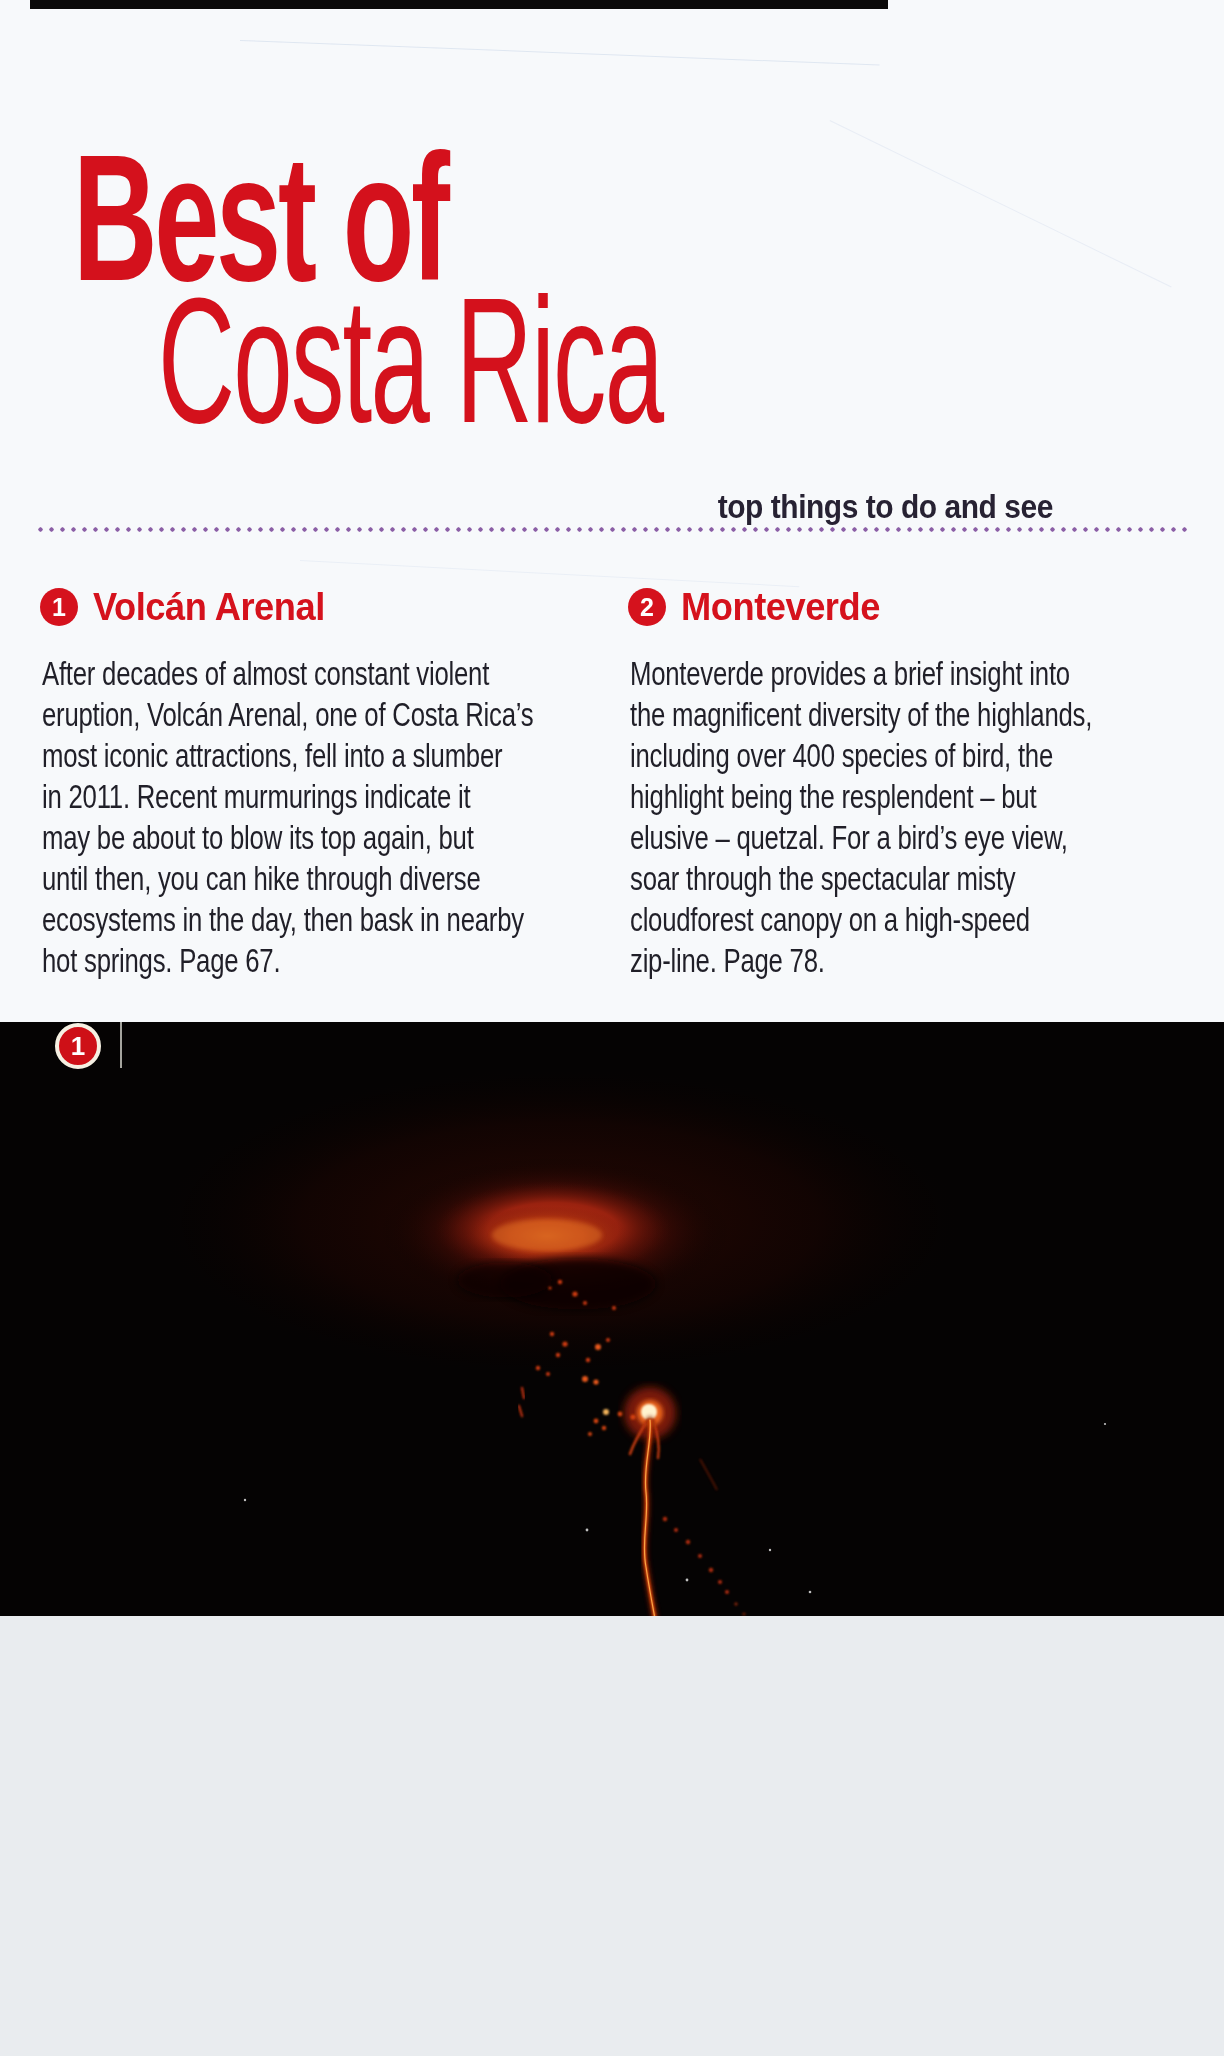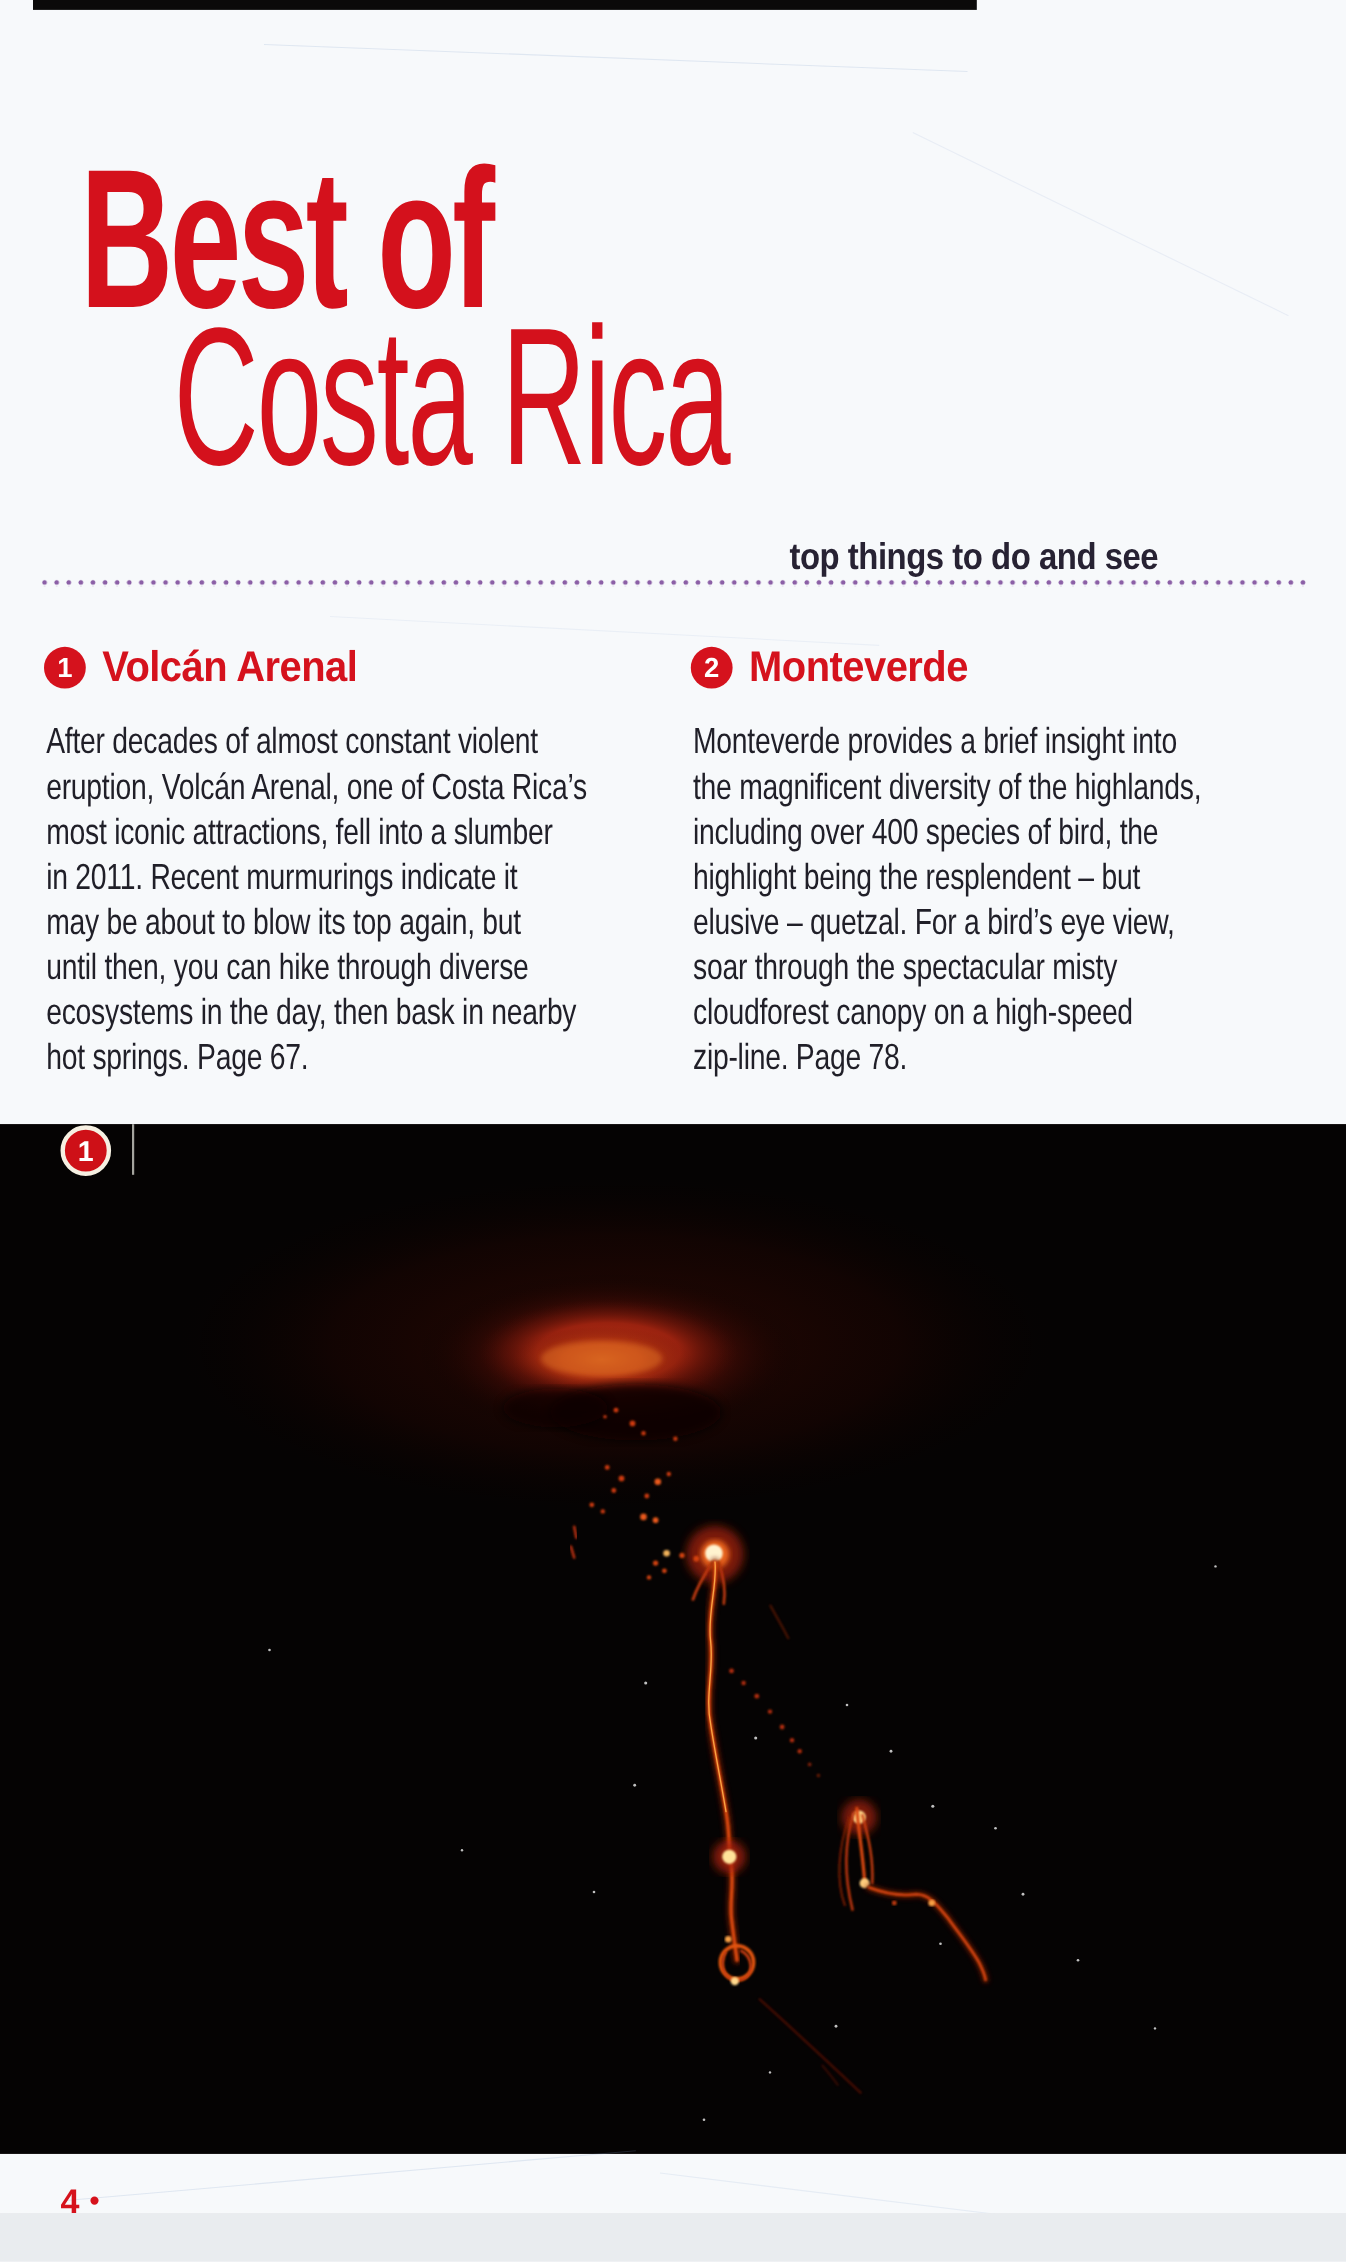--- a/index.html
+++ b/index.html
@@ -1,17 +1,17 @@
 <!DOCTYPE html>
 <html><head>
 <meta charset="utf-8">
 <style>
   html,body{margin:0;padding:0;background:#e9ecef;}
   .page{
-    position:relative; width:1224px; height:2012px; margin:0 auto;
+    position:relative; width:1224px; height:1616px; margin:0 auto;
     background:#f7f9fb; overflow:hidden;
     font-family:"Liberation Sans", sans-serif;
   }
   
   .scratch{position:absolute;height:1px;background:rgba(130,160,205,.20);transform-origin:0 0;}
   .s1{left:240px;top:40px;width:640px;transform:rotate(2.2deg);}
   .s2{left:830px;top:120px;width:380px;transform:rotate(26deg);opacity:.6;}
   .s3{left:60px;top:2000px;width:520px;transform:rotate(-5deg);}
   .s4{left:600px;top:1975px;width:480px;transform:rotate(7deg);opacity:.7;}
   .s5{left:300px;top:560px;width:500px;transform:rotate(3deg);opacity:.5;}

